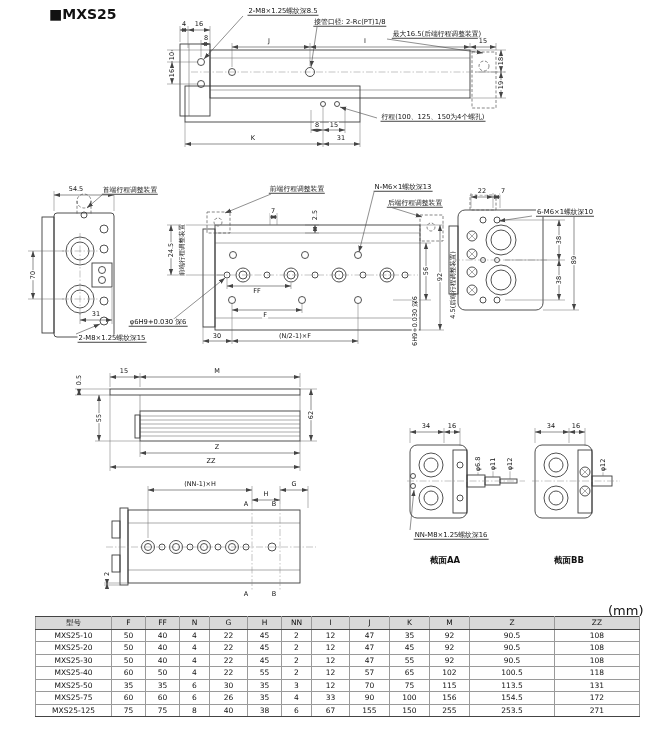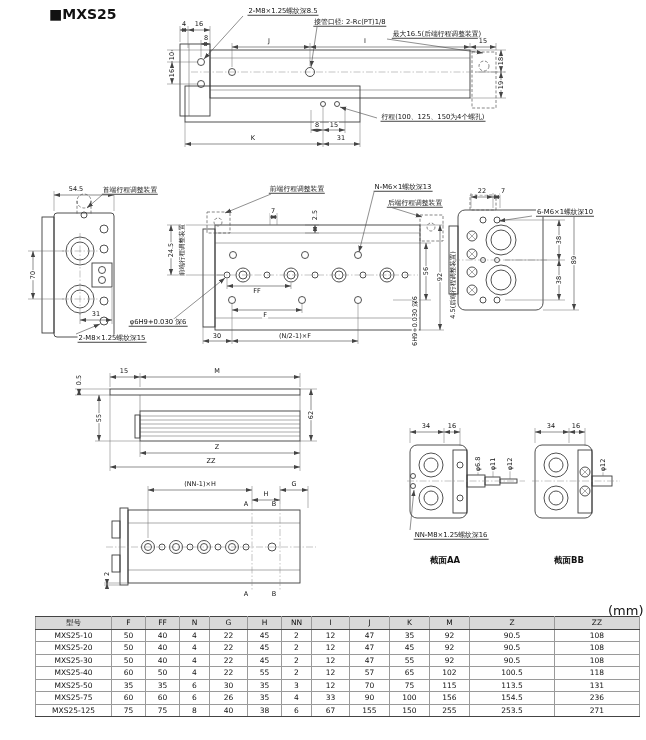--- a/index.html
+++ b/index.html
@@ -557,21 +557,21 @@
           <td>60</td>
           <td>6</td>
           <td>26</td>
           <td>35</td>
           <td>4</td>
           <td>33</td>
           <td>90</td>
           <td>100</td>
           <td>156</td>
           <td>154.5</td>
-          <td>236</td>
+          <td>172</td>
         </tr>
         <tr>
           <td>MXS25-125</td>
           <td>75</td>
           <td>75</td>
           <td>8</td>
           <td>40</td>
           <td>38</td>
           <td>6</td>
           <td>67</td>

